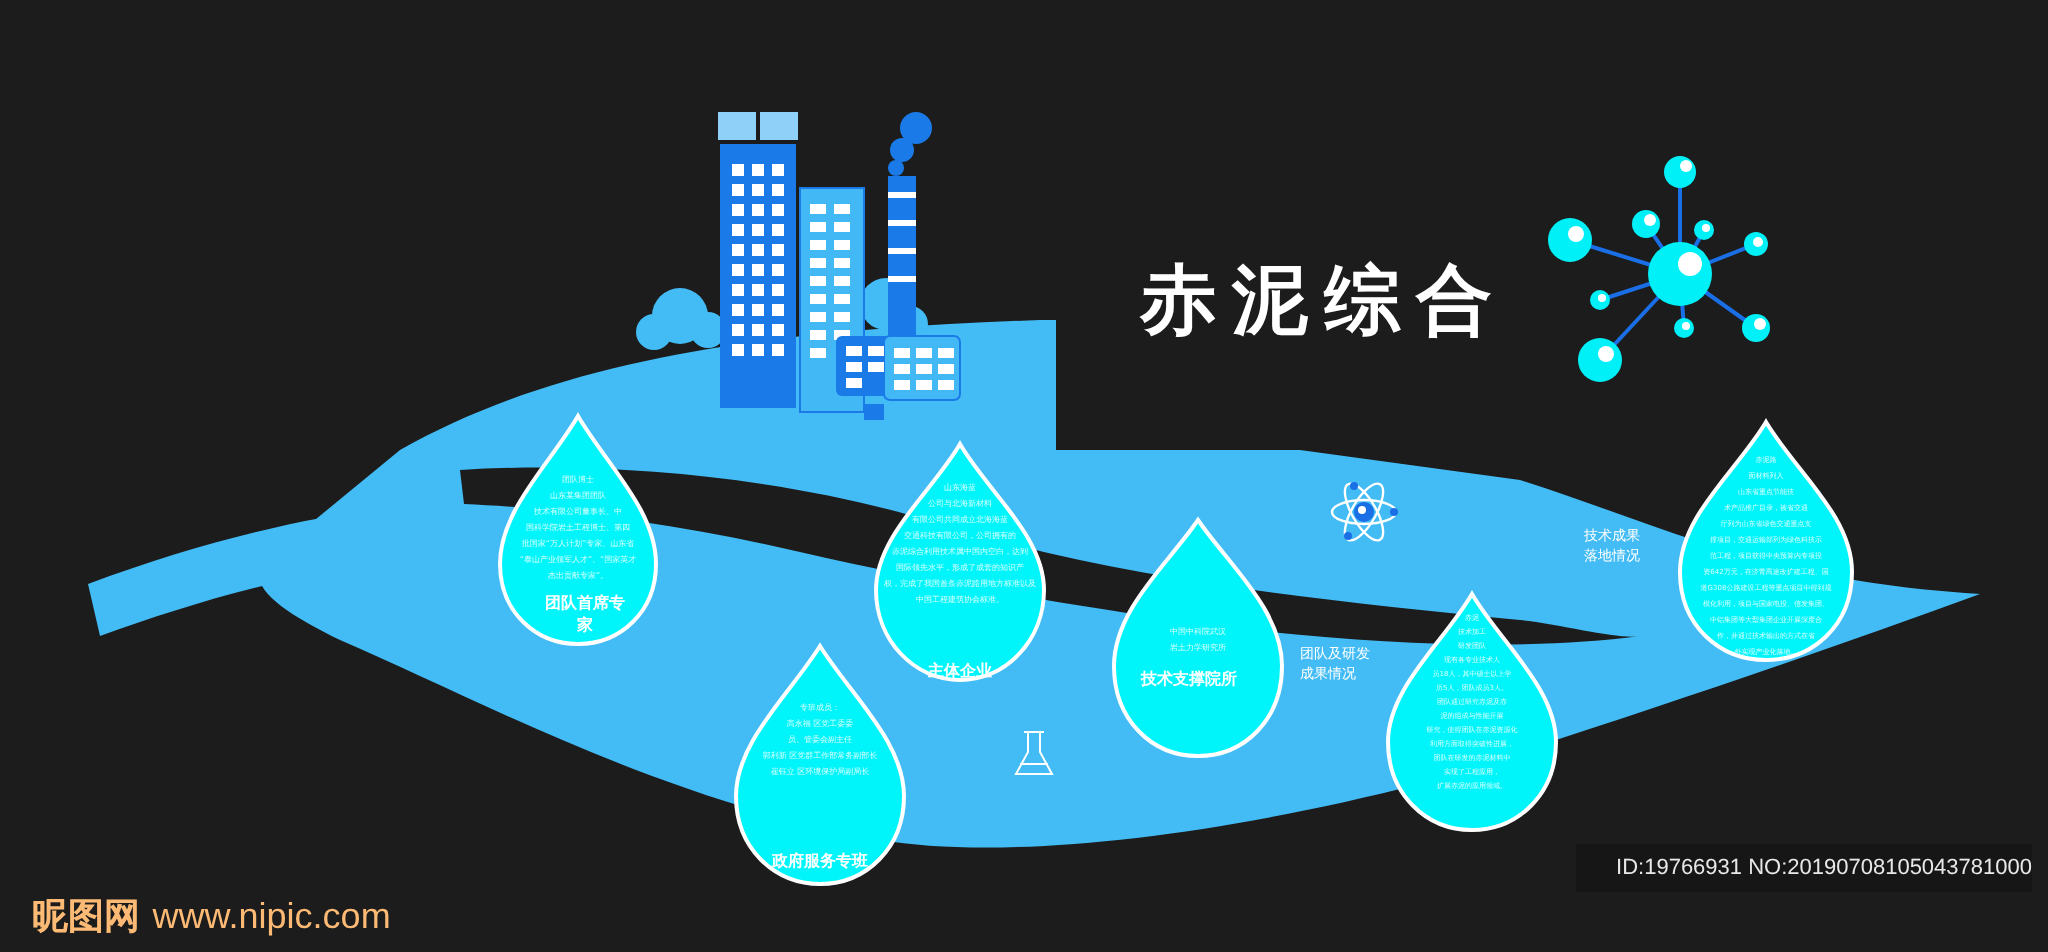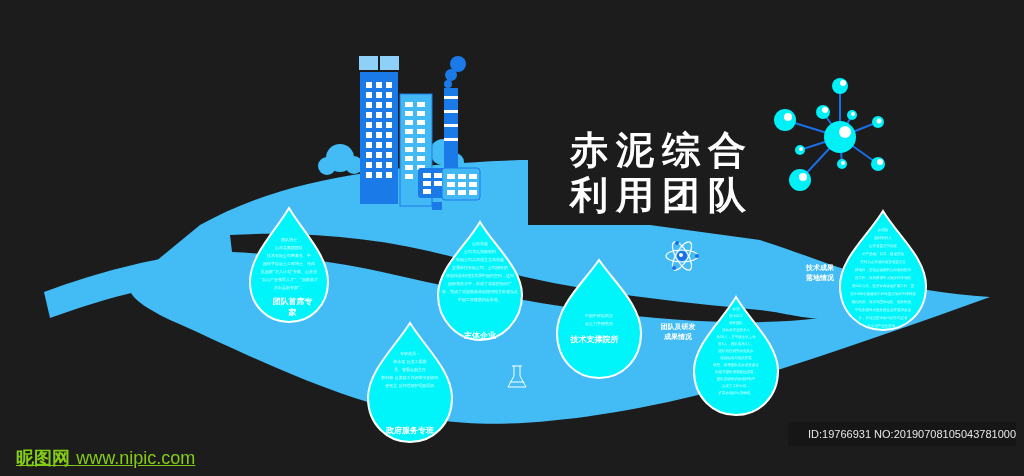--- a/index.html
+++ b/index.html
@@ -1,22 +1,22 @@
 <!DOCTYPE html>
 <html><head>
 <meta charset="utf-8">
 <style>
   html, body { margin: 0; padding: 0; background: #1c1c1c; }
   body { width: 1024px; height: 476px; position: relative; overflow: hidden; font-family: "DejaVu Sans", sans-serif; }
   #canvas { position: absolute; left: 0; top: 0; width: 1024px; height: 476px; }
   .title { position: absolute; left: 548px; top: 128px; color: #fff; font-weight: bold; font-size: 38px; letter-spacing: 8px; line-height: 45px; font-family: "DejaVu Sans", sans-serif; margin-left: 22px; }
   .drop-text { position: absolute; color: #fff; text-align: center; font-size: 4px; line-height: 8px; opacity: 0.85; }
   .drop-label { position: absolute; color: #fff; text-align: center; font-size: 8px; font-weight: bold; }
-  .side-label { position: absolute; color: #fff; text-align: center; font-size: 7px; font-weight: bold; line-height: 10px; }
-  .wm-left { position: absolute; left: 16px; top: 446px; color: #84cc16; font-size: 18px; font-weight: bold; text-decoration: underline; }
+  .side-label { position: absolute; color: #fff; text-align: left; font-size: 7px; font-weight: normal; line-height: 10px; }
+  .wm-left { position: absolute; left: 16px; top: 446px; color: #fdba74; font-size: 18px; font-weight: bold; }
   .wm-left .site { font-weight: normal; font-family: "Liberation Sans", sans-serif; font-size: 18px; }
   .wm-right { position: absolute; left: 788px; top: 422px; width: 228px; height: 24px; background: #161616; color: #e8e8e8; font-size: 11px; font-family: "Liberation Sans", sans-serif; line-height: 24px; text-align: right; }
 </style>
 </head>
 <body>
 
 <svg id="canvas" viewBox="0 0 1024 476" xmlns="http://www.w3.org/2000/svg">
 
   <g>
     <path d="M200,225 C280,180 380,165 520,160 L530,160 L530,225 L650,225 L760,240 C830,262 880,290 990,297 C900,330 810,360 710,392 C600,420 500,430 440,420 C330,400 240,350 170,320 C130,300 110,285 155,262 Z" fill="#43bcf5"></path>
@@ -182,21 +182,20 @@
     <path d="M480,222 C494,246 522,268 522,295 C522,320 503,340 480,340 C457,340 438,320 438,295 C438,268 466,246 480,222 Z"></path>
     <path d="M599,260 C614,282 641,305 641,333 C641,360 622,378 599,378 C576,378 557,360 557,333 C557,305 584,282 599,260 Z"></path>
     <path d="M410,323 C425,347 452,371 452,398 C452,424 433,442 410,442 C387,442 368,424 368,398 C368,371 395,347 410,323 Z"></path>
     <path d="M736,297 C750,321 778,344 778,371 C778,397 759,415 736,415 C713,415 694,397 694,371 C694,344 722,321 736,297 Z"></path>
     <path d="M883,211 C898,236 926,258 926,286 C926,313 906,330 883,330 C860,330 840,313 840,286 C840,258 868,236 883,211 Z"></path>
   </g>
 </svg>
 
 <div class="title">
   <div>赤泥综合</div>
-  <div>利用团队</div>
 </div>
 
 <div class="drop-text" style="left:256px;top:236px;width:66px;white-space:pre-line;">团队博士
 山东某集团团队
 技术有限公司董事长、中
 国科学院岩土工程博士、第四
 批国家“万人计划”专家、山东省
 “泰山产业领军人才”、“国家英才
 杰出贡献专家”。</div>
 <div class="drop-label" style="left:256px;top:296px;width:43px;padding-left:15px;">团队首席专家</div>

